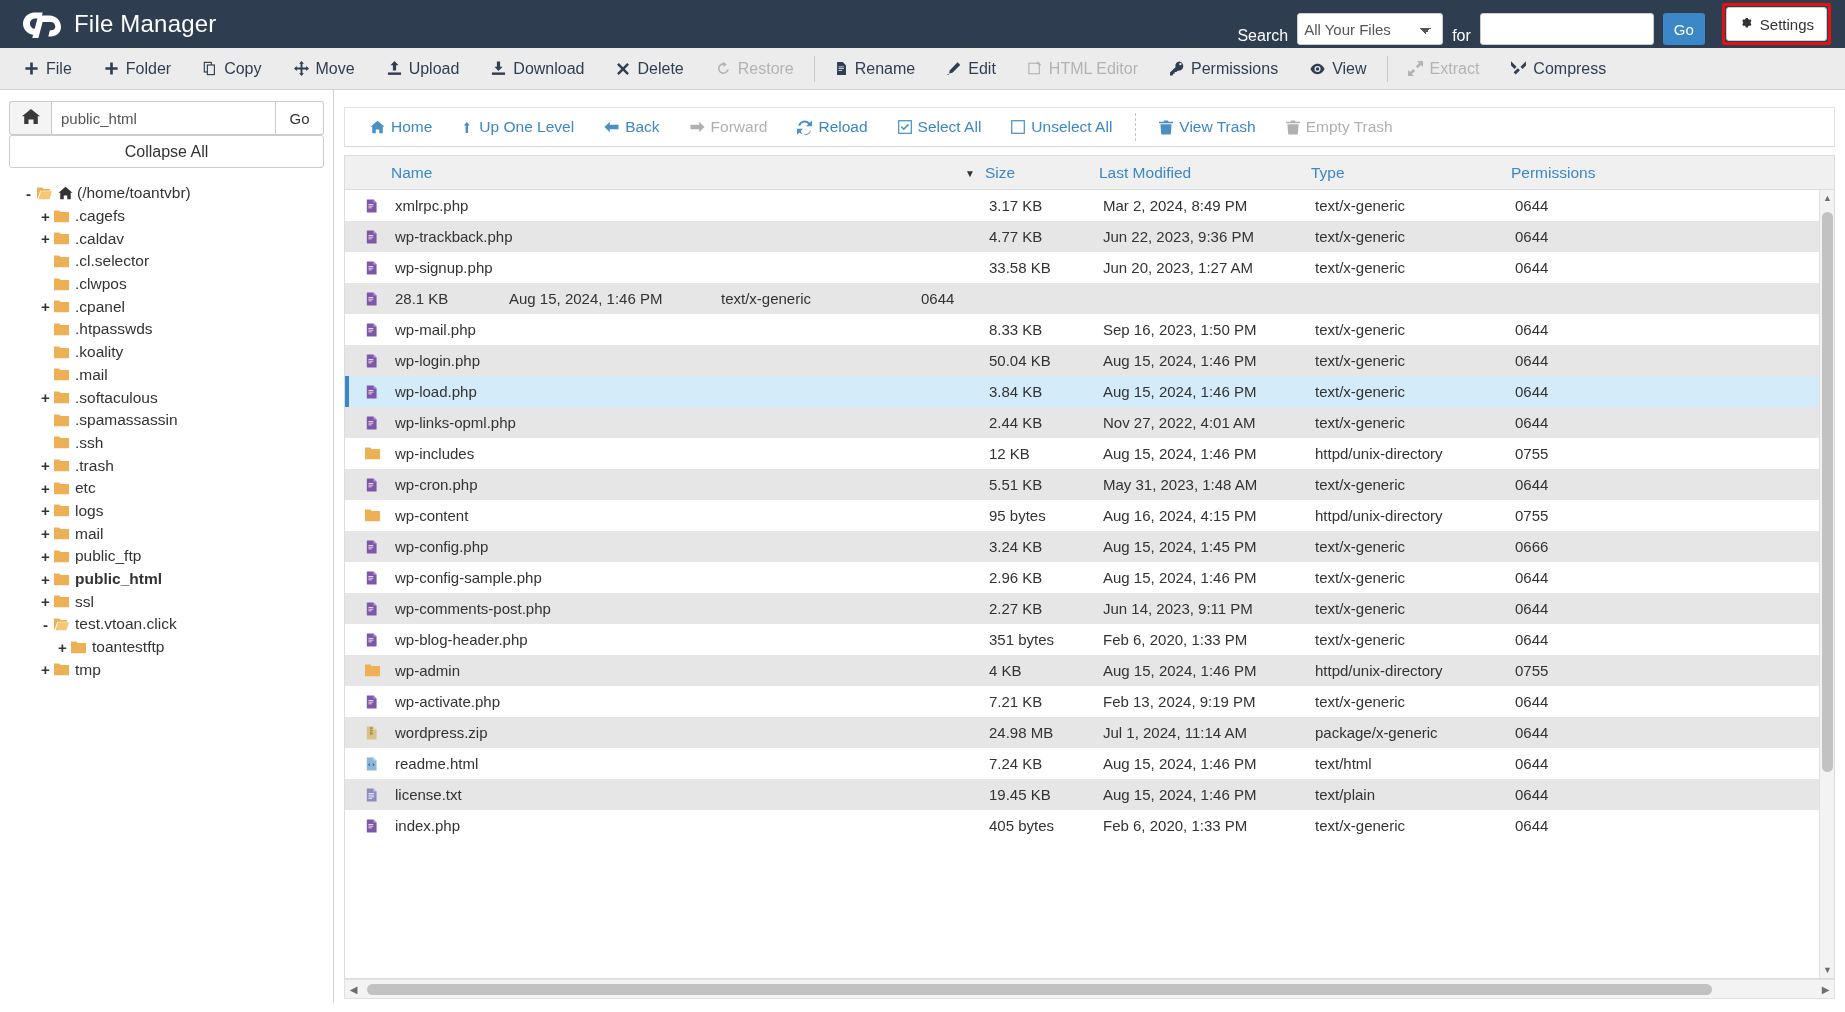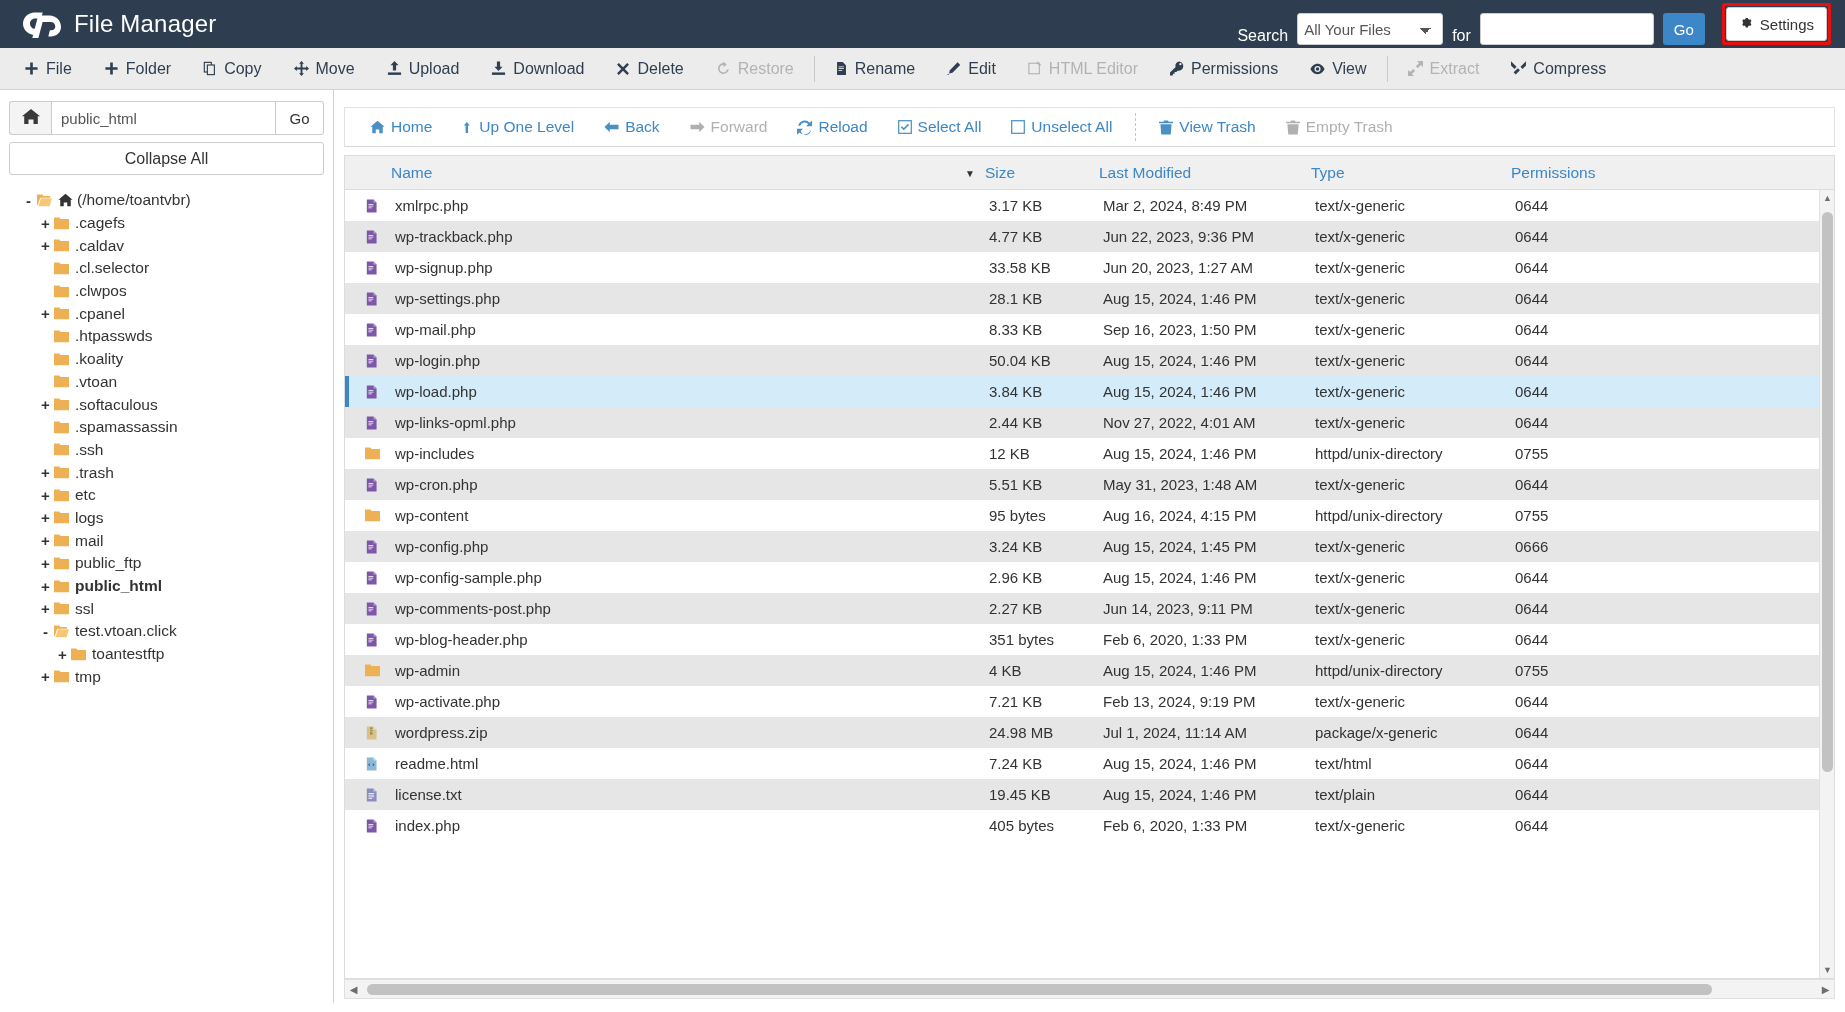--- a/index.html
+++ b/index.html
@@ -129,21 +129,21 @@
   .path-go {
     width: 48px;
     border: 1px solid #ccc; border-left: none;
     background: #fff;
     font-size: 15px; color: #333;
     cursor: pointer;
     border-radius: 0 3px 3px 0;
     font-family: "Liberation Sans", sans-serif;
   }
   .collapse-btn {
-    margin-top: 7px;
+    margin-top: 0;
     width: 100%;
     height: 33px;
     border: 1px solid #ccc;
     background: #fff;
     font-size: 16px; color: #333;
     cursor: pointer;
     border-radius: 3px;
     font-family: "Liberation Sans", sans-serif;
   }
   .tree { margin-top: 14px; font-size: 15.5px; }
@@ -551,21 +551,21 @@
           </span>
           <span class="tree-label">.koality</span>
         </div>
         <div class="tree-node" style="padding-left: 29px;">
           <span class="tree-toggle blank"></span>
           <span class="ficon">
             <svg width="17" height="15" viewBox="0 0 16 16">
               <path fill="#eeb054" d="M0 1.6h5.6l1.5 1.7H16V14H0z"></path>
             </svg>
           </span>
-          <span class="tree-label">.vtoan</span>
+          <span class="tree-label">.mail</span>
         </div>
         <div class="tree-node" style="padding-left: 29px;">
           <span class="tree-toggle">+</span>
           <span class="ficon">
             <svg width="17" height="15" viewBox="0 0 16 16">
               <path fill="#eeb054" d="M0 1.6h5.6l1.5 1.7H16V14H0z"></path>
             </svg>
           </span>
           <span class="tree-label">.softaculous</span>
         </div>
@@ -816,21 +816,20 @@
             <div class="cell col-perm">0644</div>
           </div>
           <div class="row even">
             <div class="col-ico">
               <svg width="13" height="16" viewBox="0 0 16 16">
                 <path fill="#7e57a8" d="M1 0h8.2L13 3.8V16H1z"></path>
                 <path fill="#b39ddb" d="M9.2 0L13 3.8H9.2z"></path>
                 <path fill="#fff" d="M3 5.4h6v1H3zM3 7.6h6v1H3zM3 9.8h4v1H3z"></path>
               </svg>
             </div>
-            <div class="cell col-name">wp-settings.php</div>
             <div class="cell col-size">28.1 KB</div>
             <div class="cell col-mod">Aug 15, 2024, 1:46 PM</div>
             <div class="cell col-type">text/x-generic</div>
             <div class="cell col-perm">0644</div>
           </div>
           <div class="row odd">
             <div class="col-ico">
               <svg width="13" height="16" viewBox="0 0 16 16">
                 <path fill="#7e57a8" d="M1 0h8.2L13 3.8V16H1z"></path>
                 <path fill="#b39ddb" d="M9.2 0L13 3.8H9.2z"></path>

